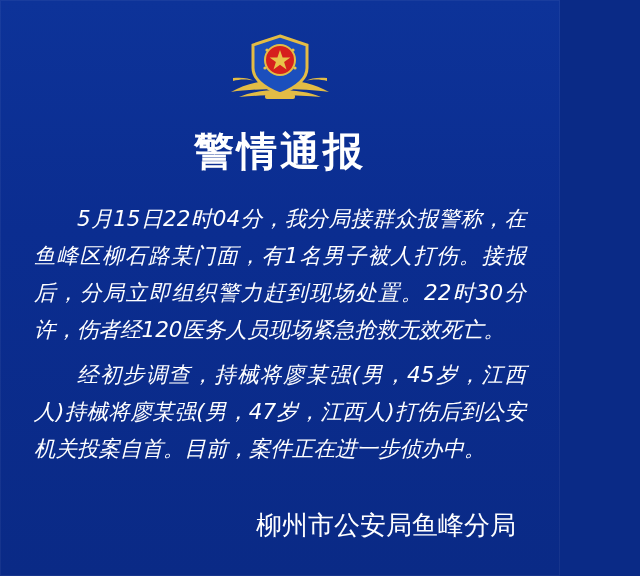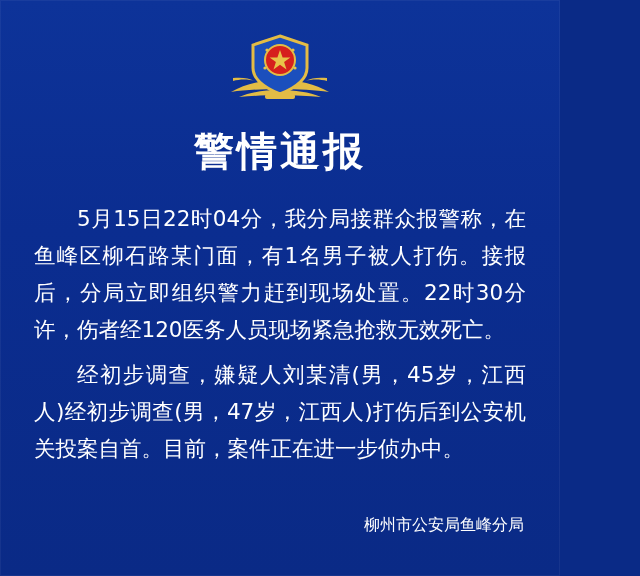--- a/index.html
+++ b/index.html
@@ -66,29 +66,30 @@
     color: #ffffff;
     font-size: 21.5px;
     line-height: 37px;
     text-align: justify;
     text-justify: inter-ideograph;
     font-family: "DejaVu Sans", "Liberation Sans", sans-serif;
   }
   .para {
     margin: 0 0 8px 0;
     text-indent: 2em;
+    font-style: italic;
   }
 
   .signature {
     position: absolute;
-    right: 36px;
+    right: 44px;
     bottom: 34px;
     text-align: left;
     color: #ffffff;
-    font-size: 16px;
+    font-size: 26px;
     line-height: 34px;
   }
   .sig-line { display: block; }
   .sig-date {
     display: block;
     position: relative;
     top: 2px;
   }
 </style>
 </head>
@@ -120,20 +121,20 @@
 
         <rect x="44" y="66" width="30" height="5" rx="2" fill="#e3bc45"></rect>
       </svg>
     </div>
   </div>
 
   <div class="title">警情通报</div>
 
   <div class="body-text">
     <p class="para">5月15日22时04分，我分局接群众报警称，在鱼峰区柳石路某门面，有1名男子被人打伤。接报后，分局立即组织警力赶到现场处置。22时30分许，伤者经120医务人员现场紧急抢救无效死亡。</p>
-    <p class="para">经初步调查，嫌疑人刘某清(男，45岁，江西人)经初步调查(男，47岁，江西人)打伤后到公安机关投案自首。目前，案件正在进一步侦办中。</p>
+    <p class="para">经初步调查，持械将廖某强(男，45岁，江西人)持械将廖某强(男，47岁，江西人)打伤后到公安机关投案自首。目前，案件正在进一步侦办中。</p>
   </div>
 
   <div class="signature">
     <span class="sig-line">柳州市公安局鱼峰分局</span>
   </div>
 
 </div>
 
 </body></html>

